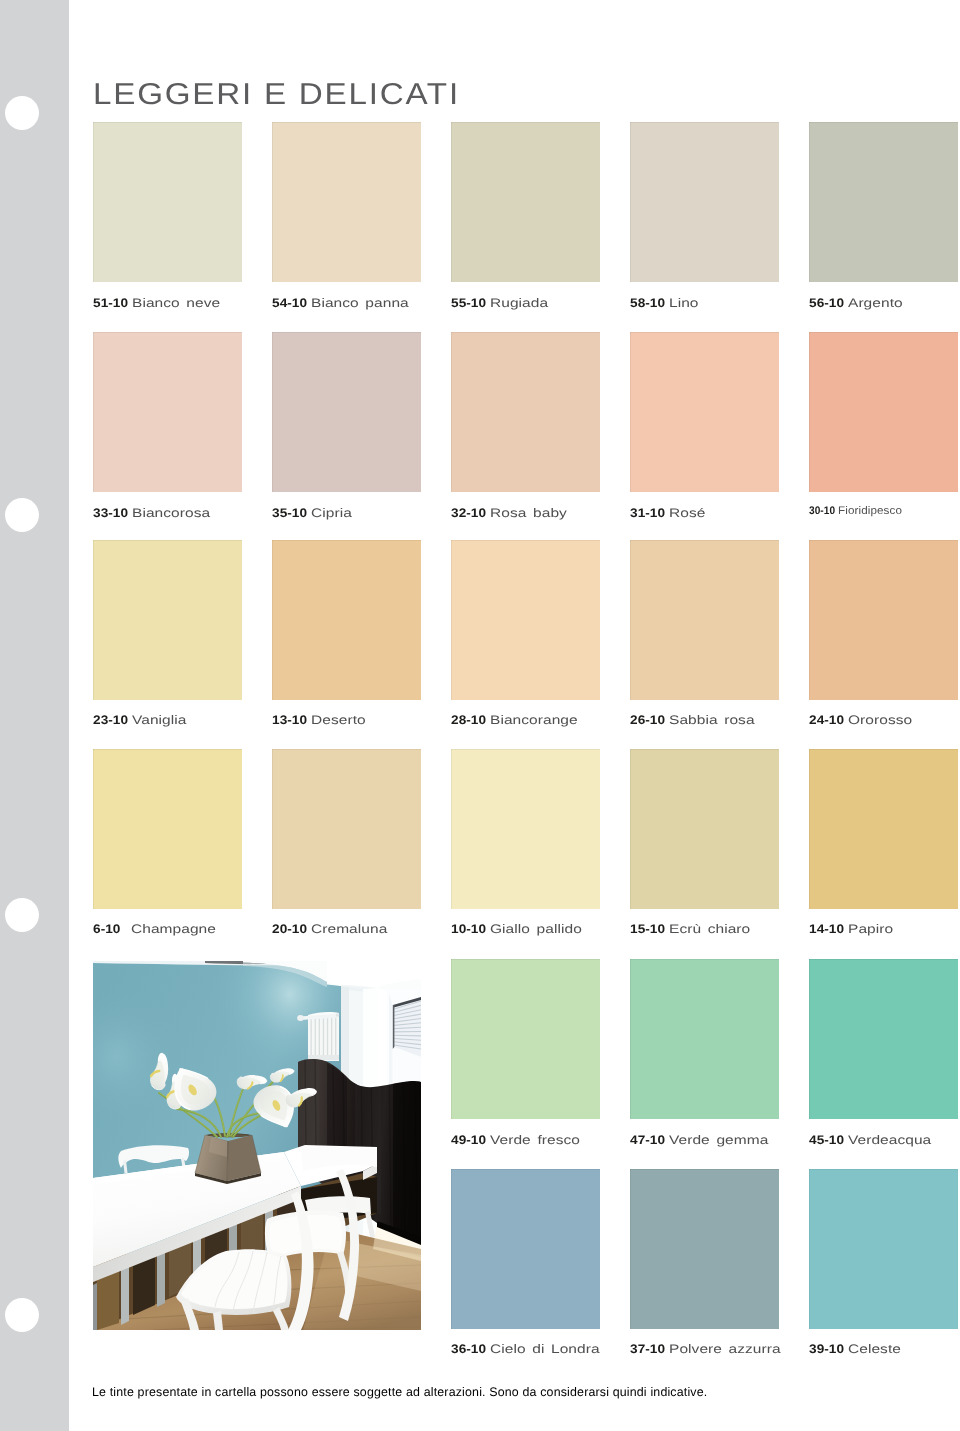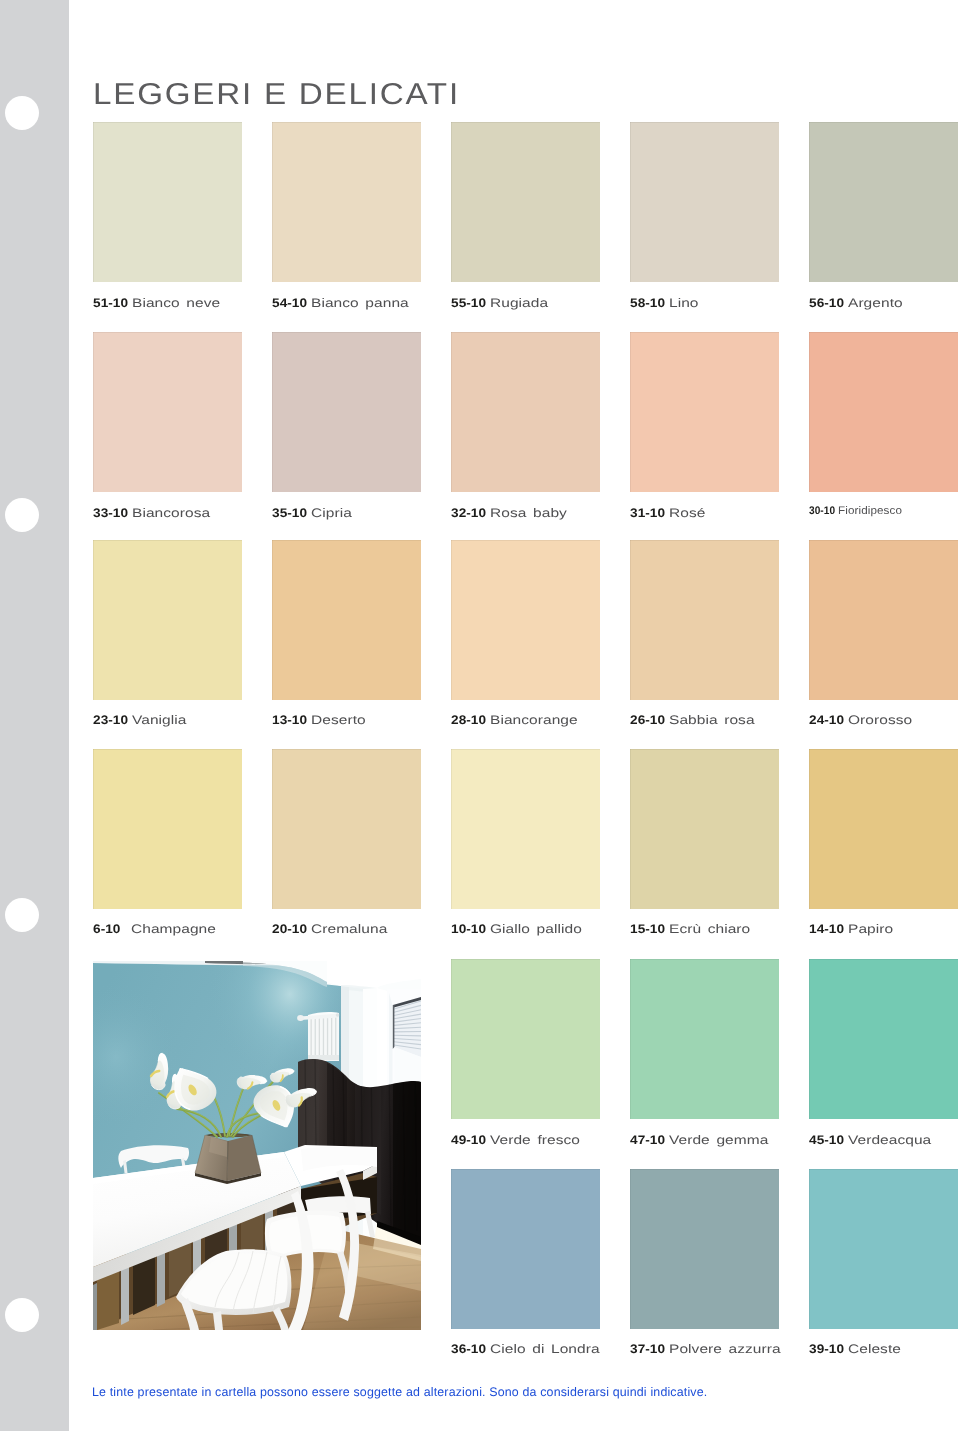--- a/index.html
+++ b/index.html
@@ -20,21 +20,21 @@
 .label .code{position:absolute;left:0;top:0;font-weight:700;color:#1d1d1b;letter-spacing:0.05px;
    display:inline-block;transform:scaleX(1.10);transform-origin:0 50%;}
 .label .nm{position:absolute;top:0;color:#4f4f51;letter-spacing:0.05px;word-spacing:1.8px;
    display:inline-block;transform:scaleX(1.25);transform-origin:0 50%;}
 .label.cond{font-size:11.1px;transform:translateY(-2px);}
 .label.cond .code{transform:scaleX(0.91);letter-spacing:0.05px;}
 .label.cond .nm{letter-spacing:0.1px;transform:scaleX(1.05);}
 #photo{position:absolute;overflow:hidden;}
 #photo .photo-svg{display:block;}
 #disclaimer{position:absolute;left:92px;top:1386px;font-size:12.4px;line-height:12.4px;
-   color:#1d4ed8;letter-spacing:0.17px;white-space:nowrap;}
+   color:#000000;letter-spacing:0.17px;white-space:nowrap;}
 </style>
 </head>
 <body>
 
 <div id="page">
 <div id="binder" style="background:#d2d3d5">
   <div class="hole" style="top:96px;background:#ffffff"></div>
   <div class="hole" style="top:498px;background:#ffffff"></div>
   <div class="hole" style="top:898px;background:#ffffff"></div>
   <div class="hole" style="top:1298px;background:#ffffff"></div>

